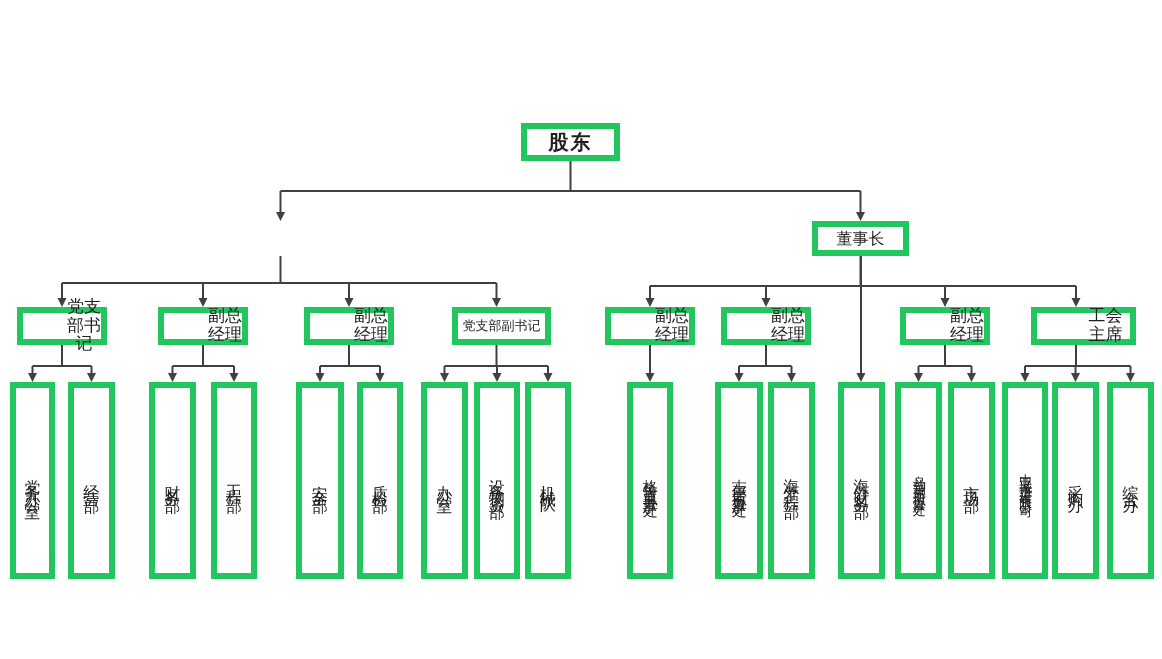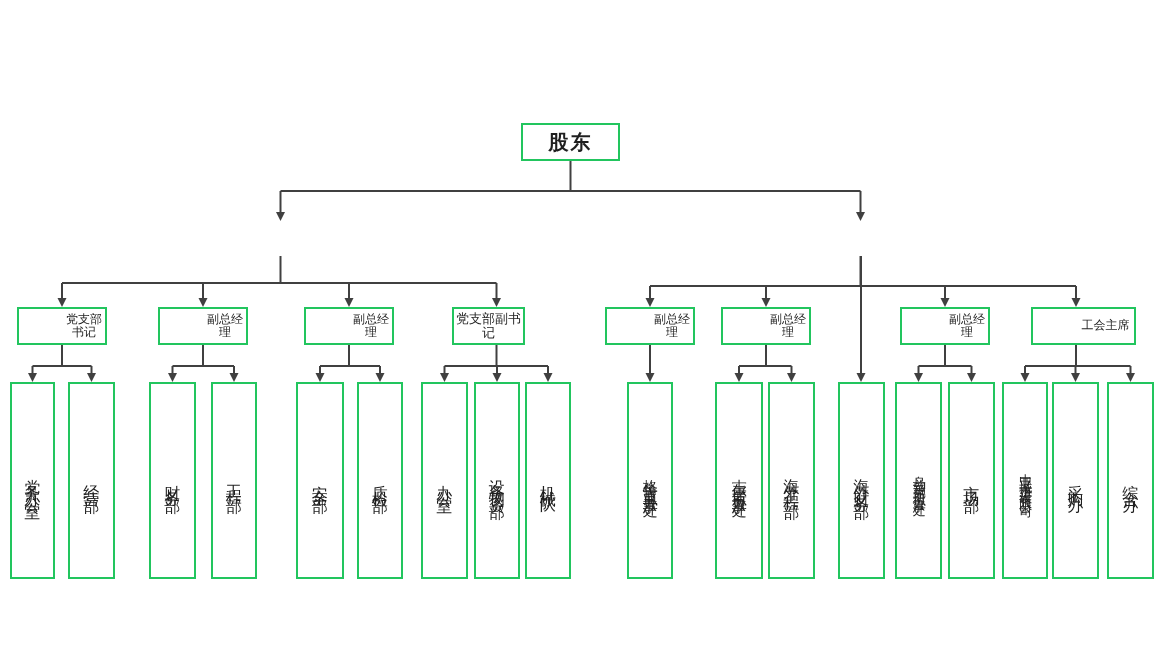--- a/index.html
+++ b/index.html
@@ -9,30 +9,30 @@
     background:#ffffff;
     font-family:"Liberation Sans","DejaVu Sans",sans-serif;
     color:#1f1f1f;
     overflow:hidden;
   }
   #connectors{position:absolute;left:0;top:0;width:1162px;height:659px;}
   .box{
     position:absolute;
     box-sizing:border-box;
     background:#ffffff;
-    border:2px solid #22c55e;
+    border:6px solid #22c55e;
     display:flex;
     align-items:center;
     justify-content:center;
     text-align:center;
     line-height:1.1;
   }
   .root{font-size:20px;font-weight:bold;letter-spacing:2px;}
   .h{font-size:16px;}
-  .h3{font-size:12px;padding-left:44px;}
+  .h3{font-size:17px;padding-left:44px;}
   .h3sm{font-size:13px;}
   .v{
     writing-mode:vertical-rl;
     text-orientation:upright;
     font-size:16px;
     letter-spacing:6px;
   }
   .v7{font-size:15px;letter-spacing:4px;}
   .vlong{font-size:13px;letter-spacing:3.5px;}
 </style>
@@ -117,25 +117,26 @@
       <line x1="1025" y1="366" x2="1025" y2="374" stroke="#404040" stroke-width="2"></line>
       <polygon points="1020.5,373 1029.5,373 1025,382" fill="#404040"></polygon>
       <line x1="1075.5" y1="366" x2="1075.5" y2="374" stroke="#404040" stroke-width="2"></line>
       <polygon points="1071,373 1080,373 1075.5,382" fill="#404040"></polygon>
       <line x1="1130.5" y1="366" x2="1130.5" y2="374" stroke="#404040" stroke-width="2"></line>
       <polygon points="1126,373 1135,373 1130.5,382" fill="#404040"></polygon>
     </svg>
 
   <div class="box root" style="left:521px;top:123px;width:99px;height:38px;">股东</div>
 
+  <div class="box h" style="left:812px;top:221px;width:97px;height:35px;">董事长</div>
 
   <div class="box h3" style="left:17px;top:307px;width:90px;height:38px;">党支部书记</div>
   <div class="box h3" style="left:158px;top:307px;width:90px;height:38px;">副总经理</div>
   <div class="box h3" style="left:304px;top:307px;width:90px;height:38px;">副总经理</div>
-  <div class="box h3sm" style="left:452px;top:307px;width:73px;height:38px;">党支部副书记</div>
+  <div class="box h3sm" style="left:452px;top:307px;width:99px;height:38px;">党支部副书记</div>
   <div class="box h3" style="left:605px;top:307px;width:90px;height:38px;">副总经理</div>
   <div class="box h3" style="left:721px;top:307px;width:90px;height:38px;">副总经理</div>
   <div class="box h3" style="left:900px;top:307px;width:90px;height:38px;">副总经理</div>
   <div class="box h3" style="left:1031px;top:307px;width:105px;height:38px;">工会主席</div>
 
   <div class="box v" style="left:10px;top:382px;width:45px;height:197px;">党务办公室</div>
   <div class="box v" style="left:68px;top:382px;width:47px;height:197px;">经营部</div>
   <div class="box v" style="left:149px;top:382px;width:47px;height:197px;">财务部</div>
   <div class="box v" style="left:211px;top:382px;width:46px;height:197px;">工程部</div>
   <div class="box v" style="left:296px;top:382px;width:48px;height:197px;">安全部</div>

